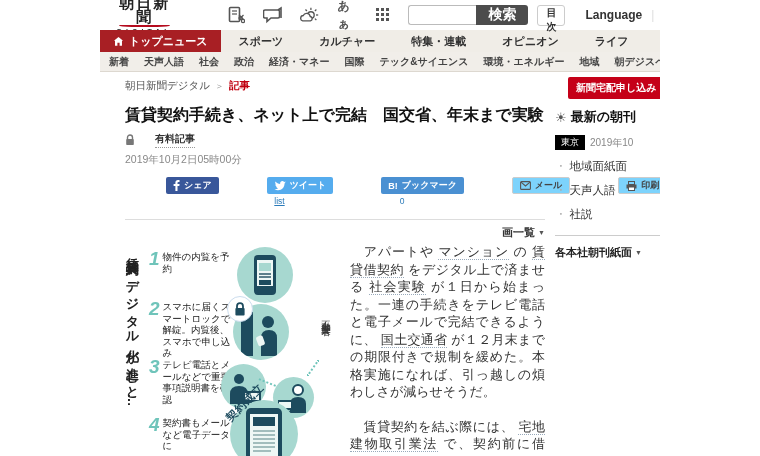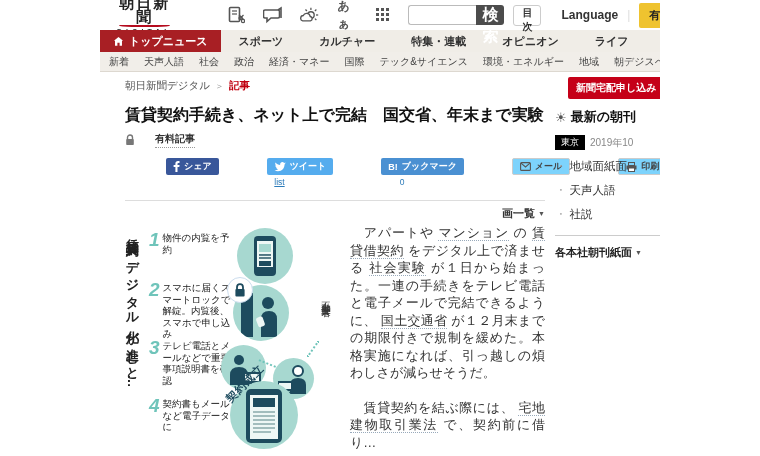--- a/index.html
+++ b/index.html
@@ -11,32 +11,32 @@
   .hdr { height:30px; display:flex; align-items:center; padding-left:17px; }
   .logo { width:82px; text-align:center; cursor:pointer; }
   .logo-main { font-family:"Liberation Serif", serif; font-weight:bold; font-size:15px; letter-spacing:2px; color:#222; line-height:14px; }
   .logo-curve { height:3px; border-bottom:2px solid #b50b1e; border-radius:50% / 100%; margin:0 2px; }
   .logo-sub { font-size:7px; letter-spacing:4px; color:#333; font-weight:bold; margin-top:1px; }
   .hdr-icons { display:flex; align-items:center; gap:17px; margin-left:54px; color:#555; }
   .hicon { width:20px; height:20px; display:flex; align-items:center; justify-content:center; cursor:pointer; }
   .txtsize { font-size:12px; font-weight:bold; color:#555; }
   .search-wrap { display:flex; margin-left:14px; height:20px; }
   .search-input { width:68px; border:1px solid #bbb; border-right:none; border-radius:3px 0 0 3px; font-size:10px; padding:0 4px; }
-  .search-btn { width:28px; background:#4c4c4c; color:#fff; border:none; border-radius:0 3px 3px 0; font-size:16px; font-weight:bold; cursor:pointer; }
+  .search-btn { width:52px; background:#4c4c4c; color:#fff; border:none; border-radius:0 3px 3px 0; font-size:14px; font-weight:bold; cursor:pointer; }
   .toc-btn { margin-left:9px; height:21px; padding:0 8px; background:#fff; border:1px solid #ccc; border-radius:3px; font-size:10px; font-weight:bold; color:#333; cursor:pointer; }
   .lang { margin-left:20px; font-size:12px; font-weight:bold; color:#333; cursor:pointer; }
   .hdr-sep { color:#ddd; margin:0 9px; font-size:12px; }
   .member-btn { background:#efc32f; border:none; font-size:11px; font-weight:bold; color:#222; padding:5px 10px; border-radius:2px; white-space:nowrap; cursor:pointer; }
 
   
   .nav1 { height:22px; background:#f0ede7; display:flex; align-items:stretch; white-space:nowrap; }
   .nav1-active { background:#a81f24; color:#fff; font-size:11px; font-weight:bold; display:flex; align-items:center; gap:5px; padding:0 13px; cursor:pointer; }
   .nav1-item { display:flex; align-items:center; padding:0 18px; font-size:11px; font-weight:bold; color:#333; cursor:pointer; }
   .nav2 { height:20px; background:#f1eee9; border-bottom:1px solid #ddd8d0; display:flex; align-items:center; gap:15px; padding-left:9px; white-space:nowrap; }
-  .nav2-item { font-size:10px; font-weight:normal; color:#444; cursor:pointer; }
+  .nav2-item { font-size:10px; font-weight:bold; color:#444; cursor:pointer; }
 
   
   .crumb-row { position:relative; height:28px; padding-left:25px; display:flex; align-items:center; }
   .crumb { font-size:10.5px; color:#555; }
   .crumb-sep { color:#999; margin:0 5px; font-size:9px; }
   .crumb-cur { color:#c0000f; font-weight:bold; font-size:10.5px; }
   .subscribe-btn { position:absolute; left:468px; top:5px; background:#c50018; color:#fff; border:none; border-radius:2px; font-size:10px; font-weight:bold; padding:4px 8px; white-space:nowrap; cursor:pointer; }
 
   
   .content { padding-left:25px; display:flex; }
@@ -213,20 +213,21 @@
       <h1 class="a-title">賃貸契約手続き、ネット上で完結　国交省、年末まで実験</h1>
 
       <div class="paid-row">
         <svg width="10" height="12" viewBox="0 0 10 12">
             <path d="M2.5 5 V3.5 a2.5 2.5 0 0 1 5 0 V5" fill="none" stroke="#777" stroke-width="1.4"></path>
             <rect x="1.2" y="5" width="7.6" height="6" rx="0.8" fill="#777"></rect>
           </svg>
         <span class="paid-label">有料記事</span>
       </div>
 
+      <div class="a-date">2019年10月2日05時00分</div>
 
       <div class="share-row">
         <div class="share-item">
           <button class="share-btn fb">
             <svg width="7" height="11" viewBox="0 0 7 11">
                 <path d="M4.5 11 V6 h1.8 l.3-2 H4.5 V2.8 c0-.6.3-.9 1-.9 h1 V0.1 C6.2 0 5.6 0 5 0 3.4 0 2.4 1 2.4 2.6 V4 H0.6 v2 h1.8 v5 Z" fill="#fff"></path>
               </svg>
             <span>シェア</span>
           </button>
         </div>

